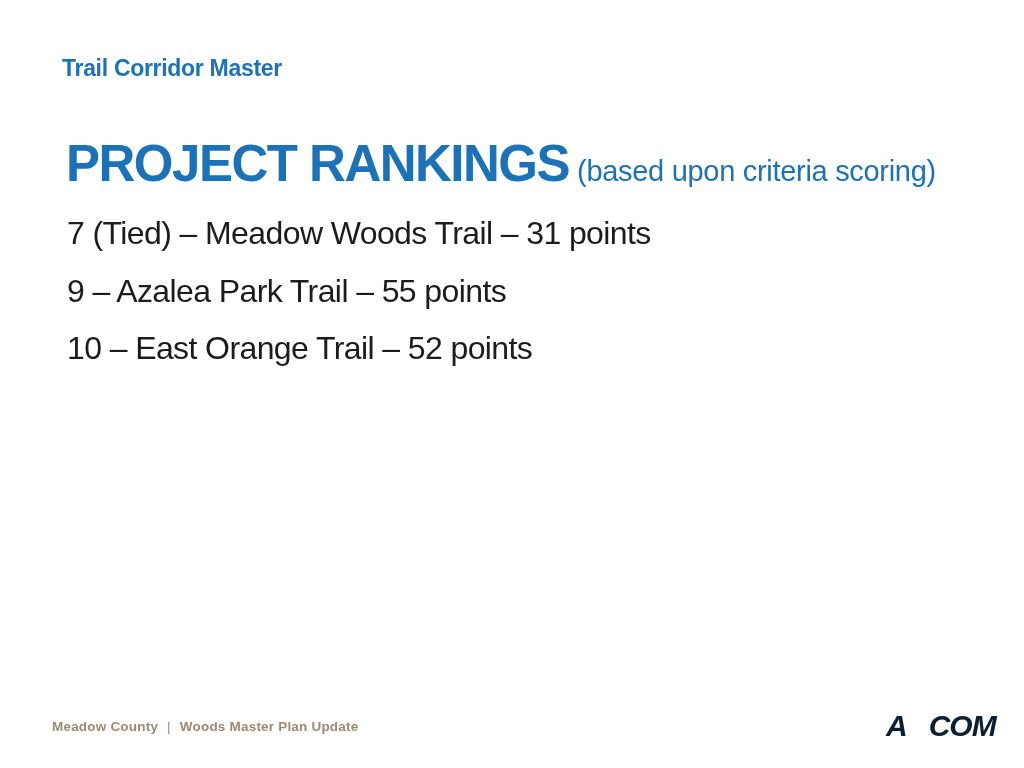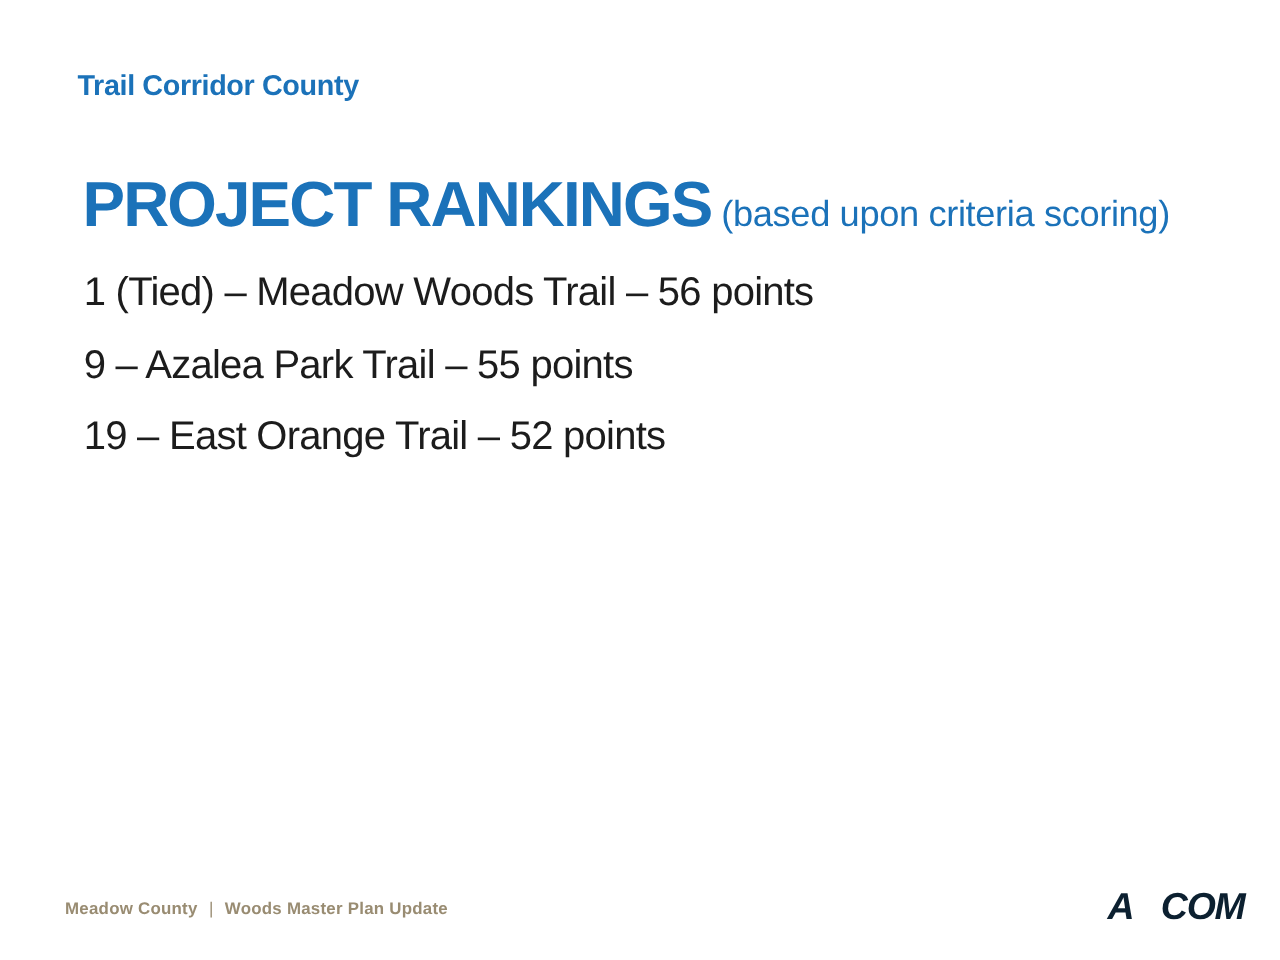--- a/index.html
+++ b/index.html
@@ -112,34 +112,34 @@
   .logo-e .bar:last-child { margin-bottom: 0; }
   .logo-e .bar-top    { background: linear-gradient(90deg, #7cbb42, #3fae8f); }
   .logo-e .bar-middle { background: linear-gradient(90deg, #1b9fb5, #1583ad); }
   .logo-e .bar-bottom { background: #0b2240; }
 </style>
 </head>
 <body>
 
 <div class="slide">
 
-  <div class="header-title">Trail Corridor County</div>
+  <div class="header-title">Trail Corridor Master</div>
 
   <div class="heading">
     <span class="heading-main">PROJECT RANKINGS</span><span class="heading-qualifier">(based upon criteria scoring)</span>
   </div>
 
   <ul class="rankings">
 
 
-      <li>1 (Tied) – Meadow Woods Trail – 56 points</li>
+      <li>7 (Tied) – Meadow Woods Trail – 31 points</li>
 
       <li>9 – Azalea Park Trail – 55 points</li>
 
-      <li>19 – East Orange Trail – 52 points</li>
+      <li>10 – East Orange Trail – 52 points</li>
 
 
     </ul>
 
   <div class="footer-text">
     <span>Meadow County</span><span class="footer-sep">|</span><span>Woods Master Plan Update</span>
   </div>
 
   <div class="logo" aria-label="AECOM">
     <span>A</span>

